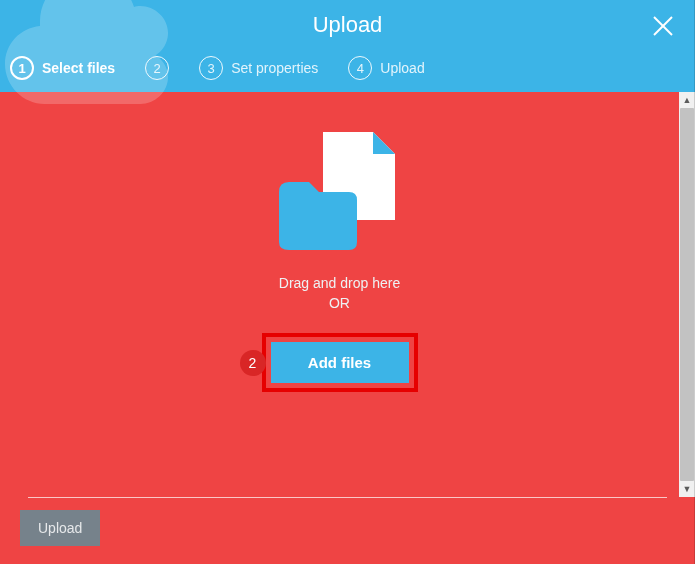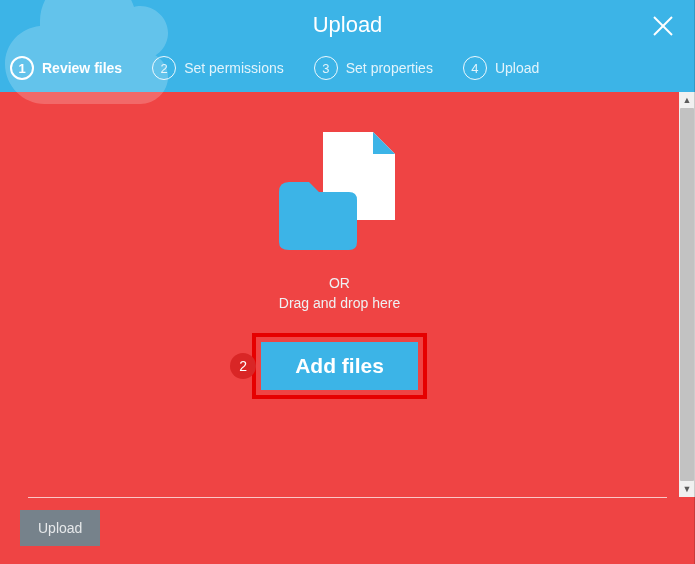--- a/index.html
+++ b/index.html
@@ -107,21 +107,21 @@
   }
   .highlight-box {
     border: 4px solid #e60000;
     padding: 5px;
     display: inline-block;
   }
   .add-files-btn {
     background: #3cb4e7;
     color: #fff;
     font-weight: 700;
-    font-size: 21px;
+    font-size: 15px;
     border: none;
     padding: 12px 34px;
     cursor: pointer;
     min-width: 138px;
   }
   .badge {
     position: absolute;
     left: -22px;
     top: 50%;
     transform: translateY(-50%);
@@ -202,25 +202,24 @@
     <div class="title">Upload</div>
     <div class="close-btn">
       <svg width="24" height="24" viewBox="0 0 24 24">
         <line x1="3" y1="3" x2="21" y2="21" stroke="#fff" stroke-width="2"></line>
         <line x1="21" y1="3" x2="3" y2="21" stroke="#fff" stroke-width="2"></line>
       </svg>
     </div>
     <div class="steps">
       <div class="step active">
         <span class="step-circle">1</span>
-        <span>Review files</span>
+        <span>Select files</span>
       </div>
       <div class="step">
         <span class="step-circle">2</span>
-        <span>Set permissions</span>
       </div>
       <div class="step">
         <span class="step-circle">3</span>
         <span>Set properties</span>
       </div>
       <div class="step">
         <span class="step-circle">4</span>
         <span>Upload</span>
       </div>
     </div>
@@ -233,22 +232,22 @@
         <g transform="translate(48,0)">
           <path d="M0 0 H50 L72 22 V88 H0 Z" fill="#ffffff"></path>
           <path d="M50 0 L72 22 H50 Z" fill="#3cb4e7"></path>
         </g>
 
         <g transform="translate(4,50)">
           <path d="M0 10 Q0 0 10 0 H30 L40 10 H70 Q78 10 78 18 V60 Q78 68 70 68 H10 Q0 68 0 60 Z" fill="#3cb4e7"></path>
         </g>
       </svg>
       <div class="drop-text">
+        <div>Drag and drop here</div>
         <div>OR</div>
-        <div>Drag and drop here</div>
       </div>
       <div class="add-wrap">
         <div class="badge">2</div>
         <div class="highlight-box">
           <button class="add-files-btn">Add files</button>
         </div>
       </div>
     </div>
     <div class="scrollbar">
       <div class="scroll-arrow up">▲</div>

